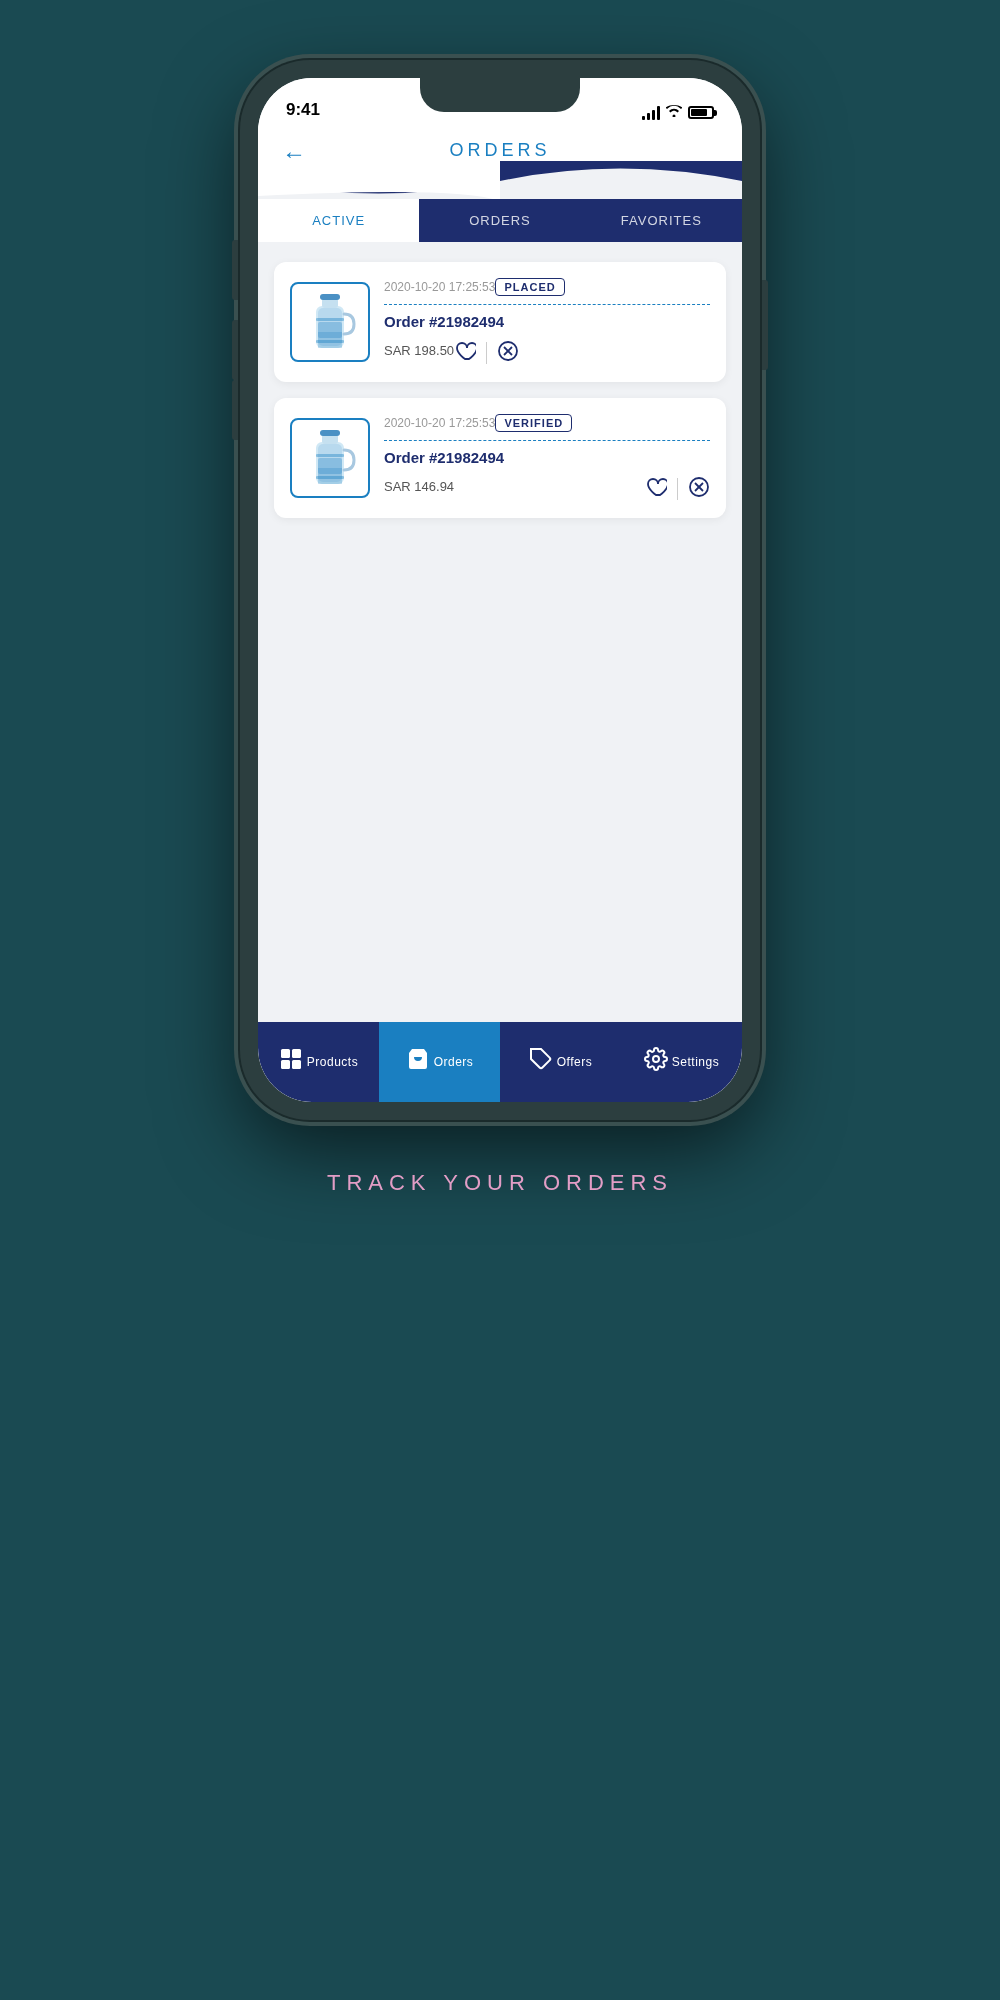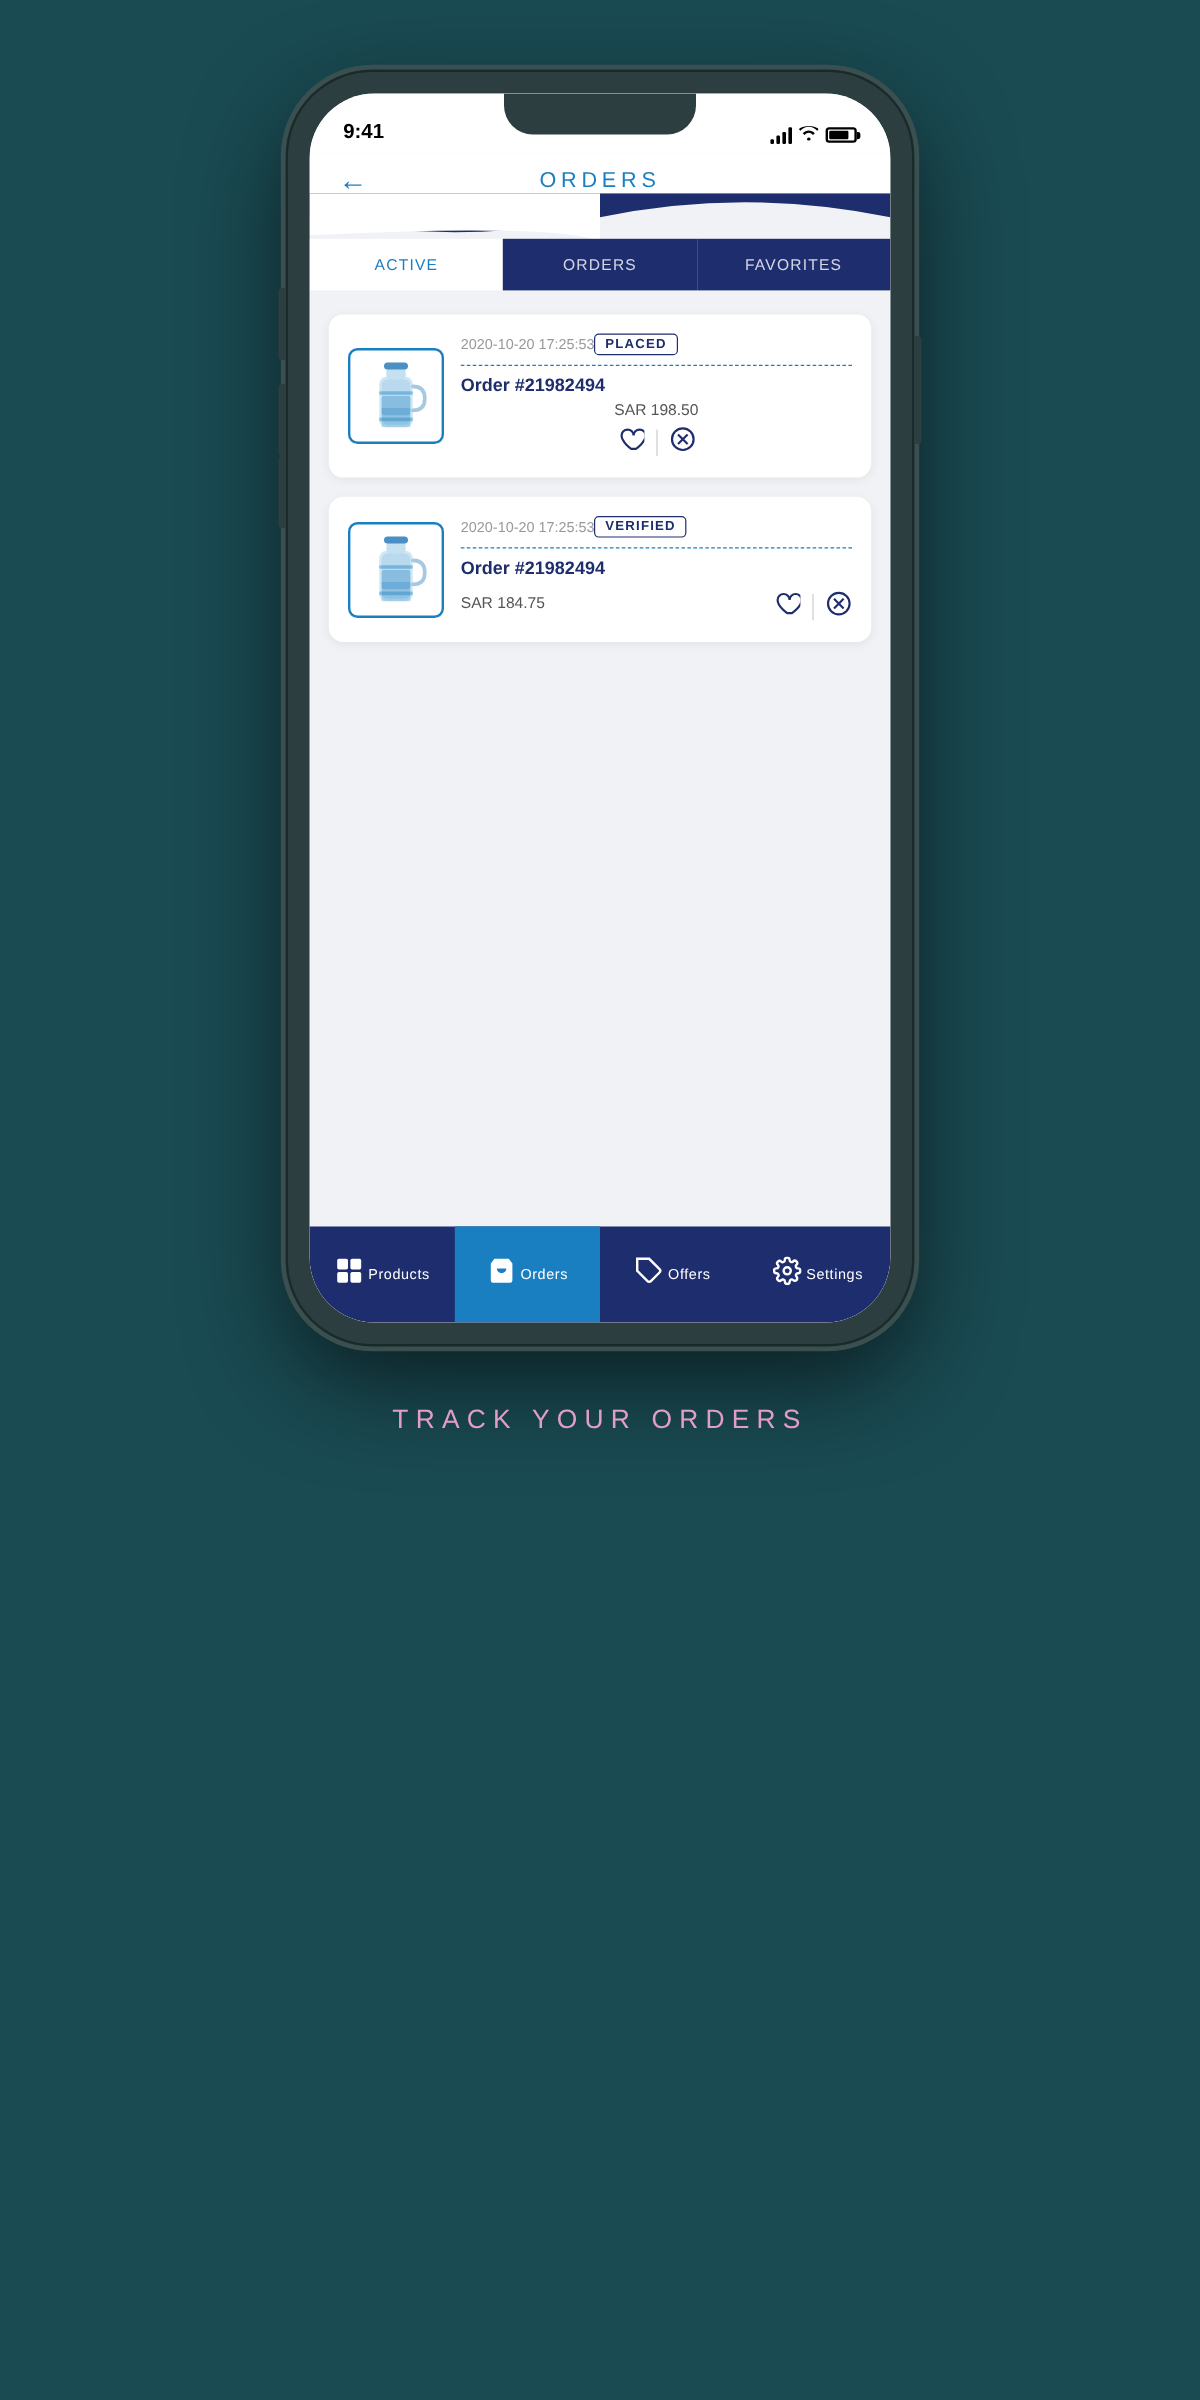--- a/index.html
+++ b/index.html
@@ -454,21 +454,21 @@
             <rect x="14" y="52" width="28" height="3" rx="1" fill="rgba(26,127,193,0.4)"></rect>
           </svg>
         </div>
         <div class="order-info">
           <div class="order-header">
             <span class="order-date">2020-10-20 17:25:53</span>
             <span class="status-badge">PLACED</span>
           </div>
           <hr class="order-divider">
           <div class="order-number">Order #21982494</div>
-          <div style="display:flex; justify-content:space-between; align-items:center;flex-direction:column;">
+          <div style="display:flex; align-items:center;">
             <span class="order-price">SAR 198.50</span>
             <div class="order-actions">
               <span class="action-btn">
                 <svg width="22" height="20" viewBox="0 0 22 20" fill="none">
                   <path d="M11 18s-8-5.5-8-11a5 5 0 0110 0 5 5 0 0110 0c0 5.5-8 11-8 11z" stroke="#1e2d6e" stroke-width="1.8" fill="none"></path>
                 </svg>
               </span>
               <div class="action-divider"></div>
               <span class="action-btn">
                 <svg width="22" height="22" viewBox="0 0 22 22">
@@ -497,21 +497,21 @@
           </svg>
         </div>
         <div class="order-info">
           <div class="order-header">
             <span class="order-date">2020-10-20 17:25:53</span>
             <span class="status-badge">VERIFIED</span>
           </div>
           <hr class="order-divider">
           <div class="order-number">Order #21982494</div>
           <div style="display:flex; justify-content:space-between; align-items:center;">
-            <span class="order-price">SAR 184.75</span>
+            <span class="order-price">SAR 146.94</span>
             <div class="order-actions">
               <span class="action-btn">
                 <svg width="22" height="20" viewBox="0 0 22 20" fill="none">
                   <path d="M11 18s-8-5.5-8-11a5 5 0 0110 0 5 5 0 0110 0c0 5.5-8 11-8 11z" stroke="#1e2d6e" stroke-width="1.8" fill="none"></path>
                 </svg>
               </span>
               <div class="action-divider"></div>
               <span class="action-btn">
                 <svg width="22" height="22" viewBox="0 0 22 22">
                   <circle cx="11" cy="11" r="9" stroke="#1e2d6e" stroke-width="1.8" fill="none"></circle>

